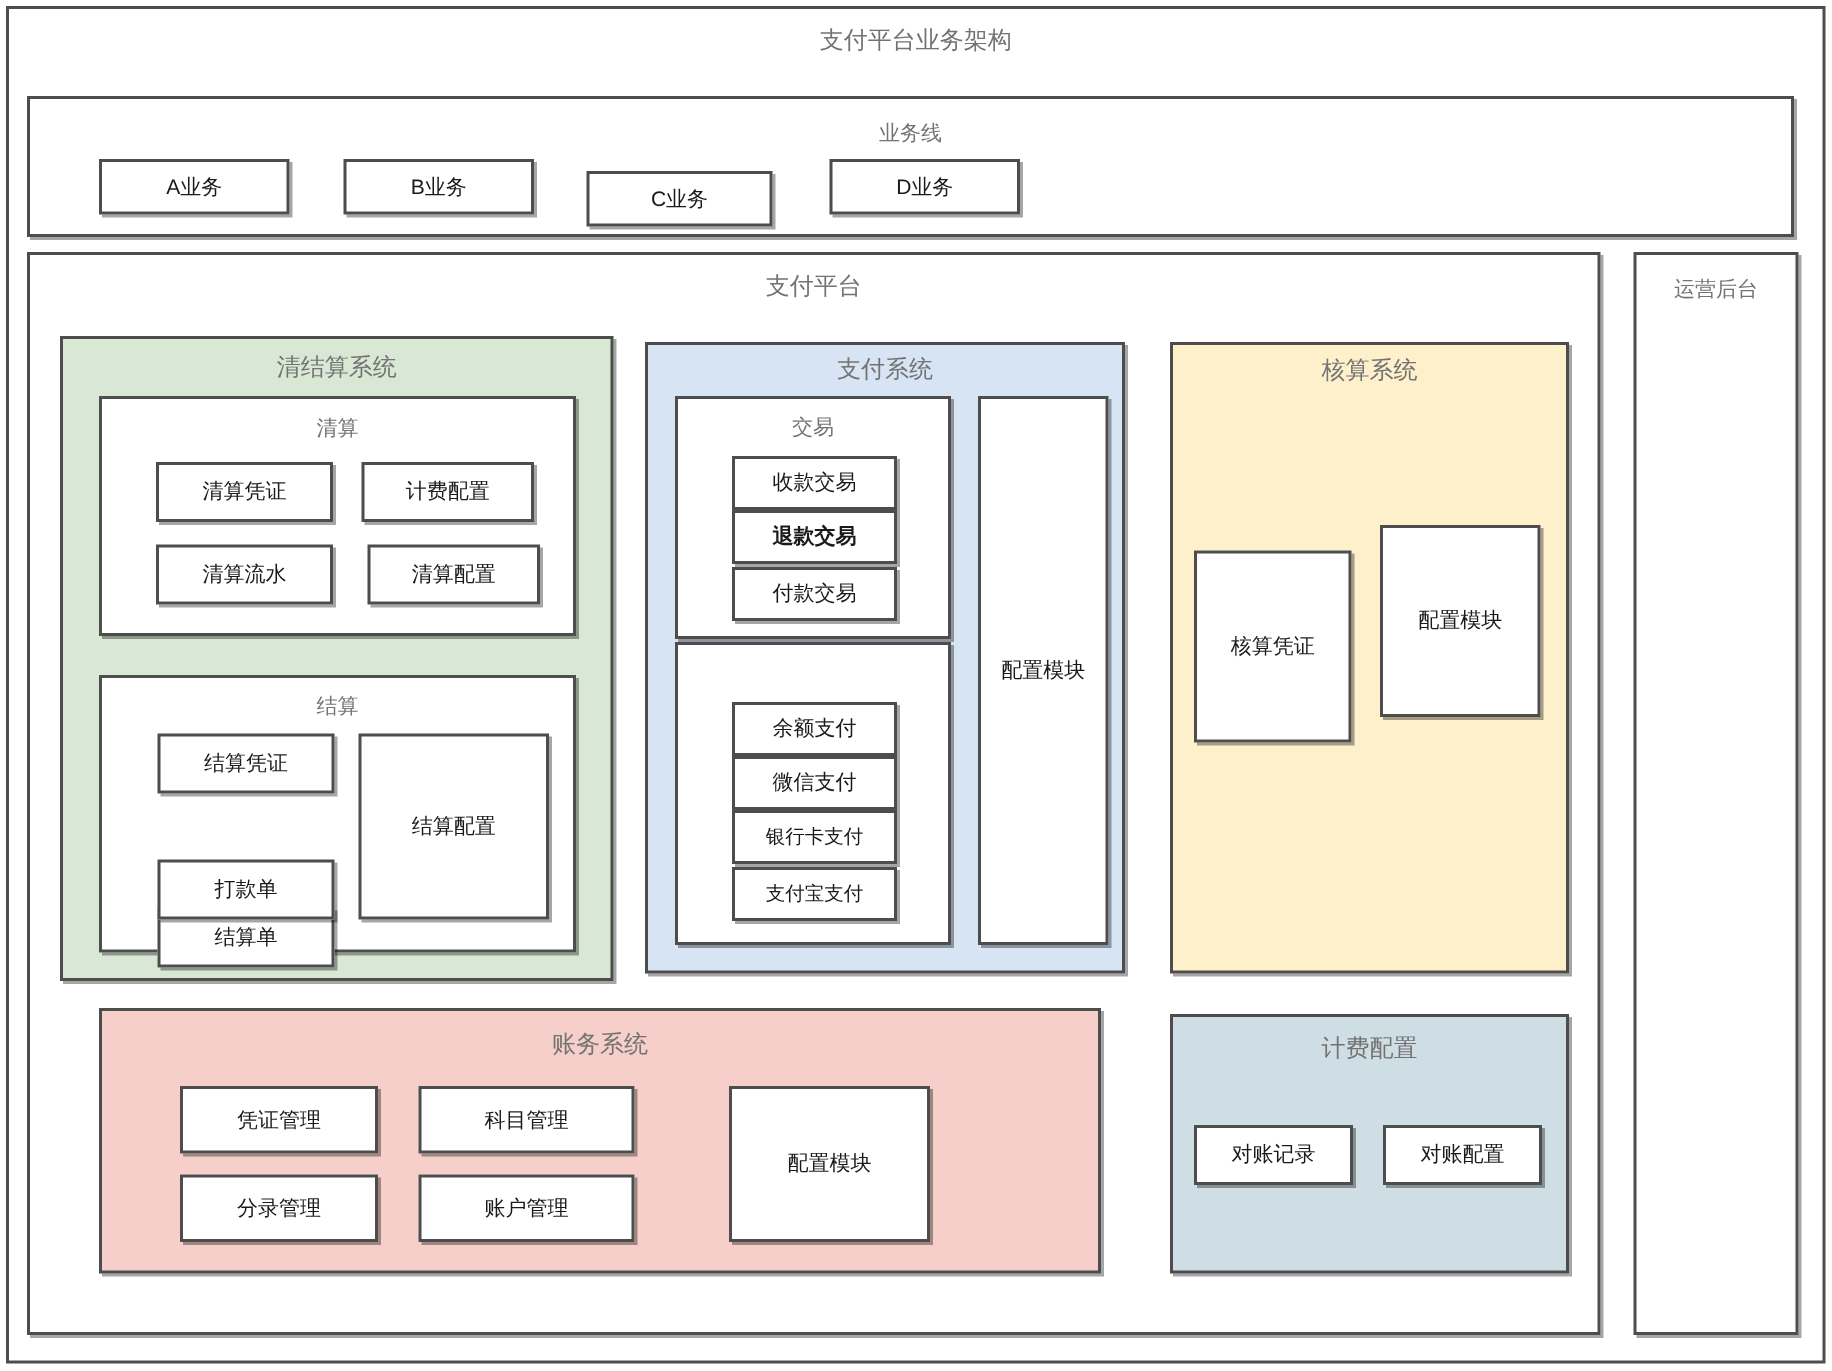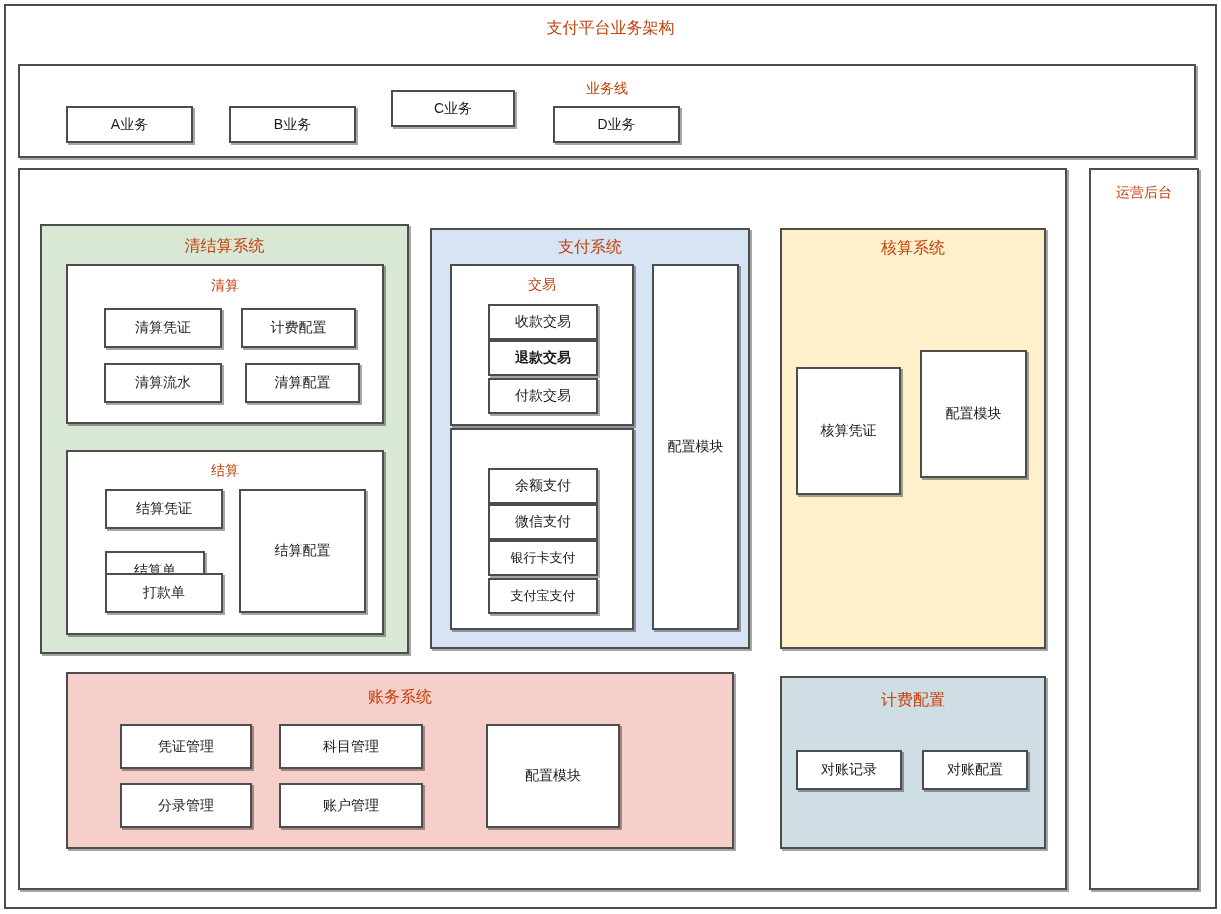--- a/index.html
+++ b/index.html
@@ -30,21 +30,21 @@
   }
   .box.noshadow { box-shadow: none; }
 
   .ttl {
     position: absolute;
     left: 0;
     right: 0;
     text-align: center;
     font-size: 15px;
     line-height: 1.2;
-    color: #c2410c;
+    color: #737373;
     white-space: nowrap;
   }
   .ttl.t14 { font-size: 14px; }
   .ttl.t16 { font-size: 16px; }
 
   
   .leaf-label {
     position: absolute;
     inset: 0;
     display: flex;
@@ -77,29 +77,30 @@
   <div class="box" style="left:18px; top:64px; width:1178px; height:94px;">
   </div>
   <div class="ttl t14" style="left:18px; top:80px; width:1178px;">业务线</div>
 
   <div class="box" style="left:66px; top:106px; width:127px; height:37px;">
     <span class="leaf-label">A业务</span>
   </div>
   <div class="box" style="left:229px; top:106px; width:127px; height:37px;">
     <span class="leaf-label">B业务</span>
   </div>
-  <div class="box" style="left:391px; top:90px; width:124px; height:37px;">
+  <div class="box" style="left:391px; top:114px; width:124px; height:37px;">
     <span class="leaf-label">C业务</span>
   </div>
   <div class="box" style="left:553px; top:106px; width:127px; height:37px;">
     <span class="leaf-label">D业务</span>
   </div>
 
   <div class="box" style="left:18px; top:168px; width:1049px; height:722px;">
   </div>
+  <div class="ttl t16" style="left:18px; top:182px; width:1049px;">支付平台</div>
 
   <div class="box fill-green" style="left:40px; top:224px; width:369px; height:430px;">
   </div>
   <div class="ttl t16" style="left:40px; top:236px; width:369px;">清结算系统</div>
 
   <div class="box fill-white" style="left:66px; top:264px; width:318px; height:160px;">
   </div>
   <div class="ttl t14" style="left:66px; top:277px; width:318px;">清算</div>
 
   <div class="box" style="left:104px; top:308px; width:118px; height:40px;">
@@ -115,21 +116,21 @@
     <span class="leaf-label">清算配置</span>
   </div>
 
   <div class="box fill-white" style="left:66px; top:450px; width:318px; height:185px;">
   </div>
   <div class="ttl t14" style="left:66px; top:462px; width:318px;">结算</div>
 
   <div class="box" style="left:105px; top:489px; width:118px; height:40px;">
     <span class="leaf-label">结算凭证</span>
   </div>
-  <div class="box" style="left:105px; top:511px; width:100px; height:40px;margin-top:40px;">
+  <div class="box" style="left:105px; top:565px; width:118px; height:40px;margin-top:40px;">
     <span class="leaf-label">结算单</span>
   </div>
   <div class="box" style="left:105px; top:573px; width:118px; height:40px;">
     <span class="leaf-label">打款单</span>
   </div>
   <div class="box" style="left:239px; top:489px; width:127px; height:124px;">
     <span class="leaf-label">结算配置</span>
   </div>
 
   <div class="box fill-blue" style="left:430px; top:228px; width:320px; height:421px;">

